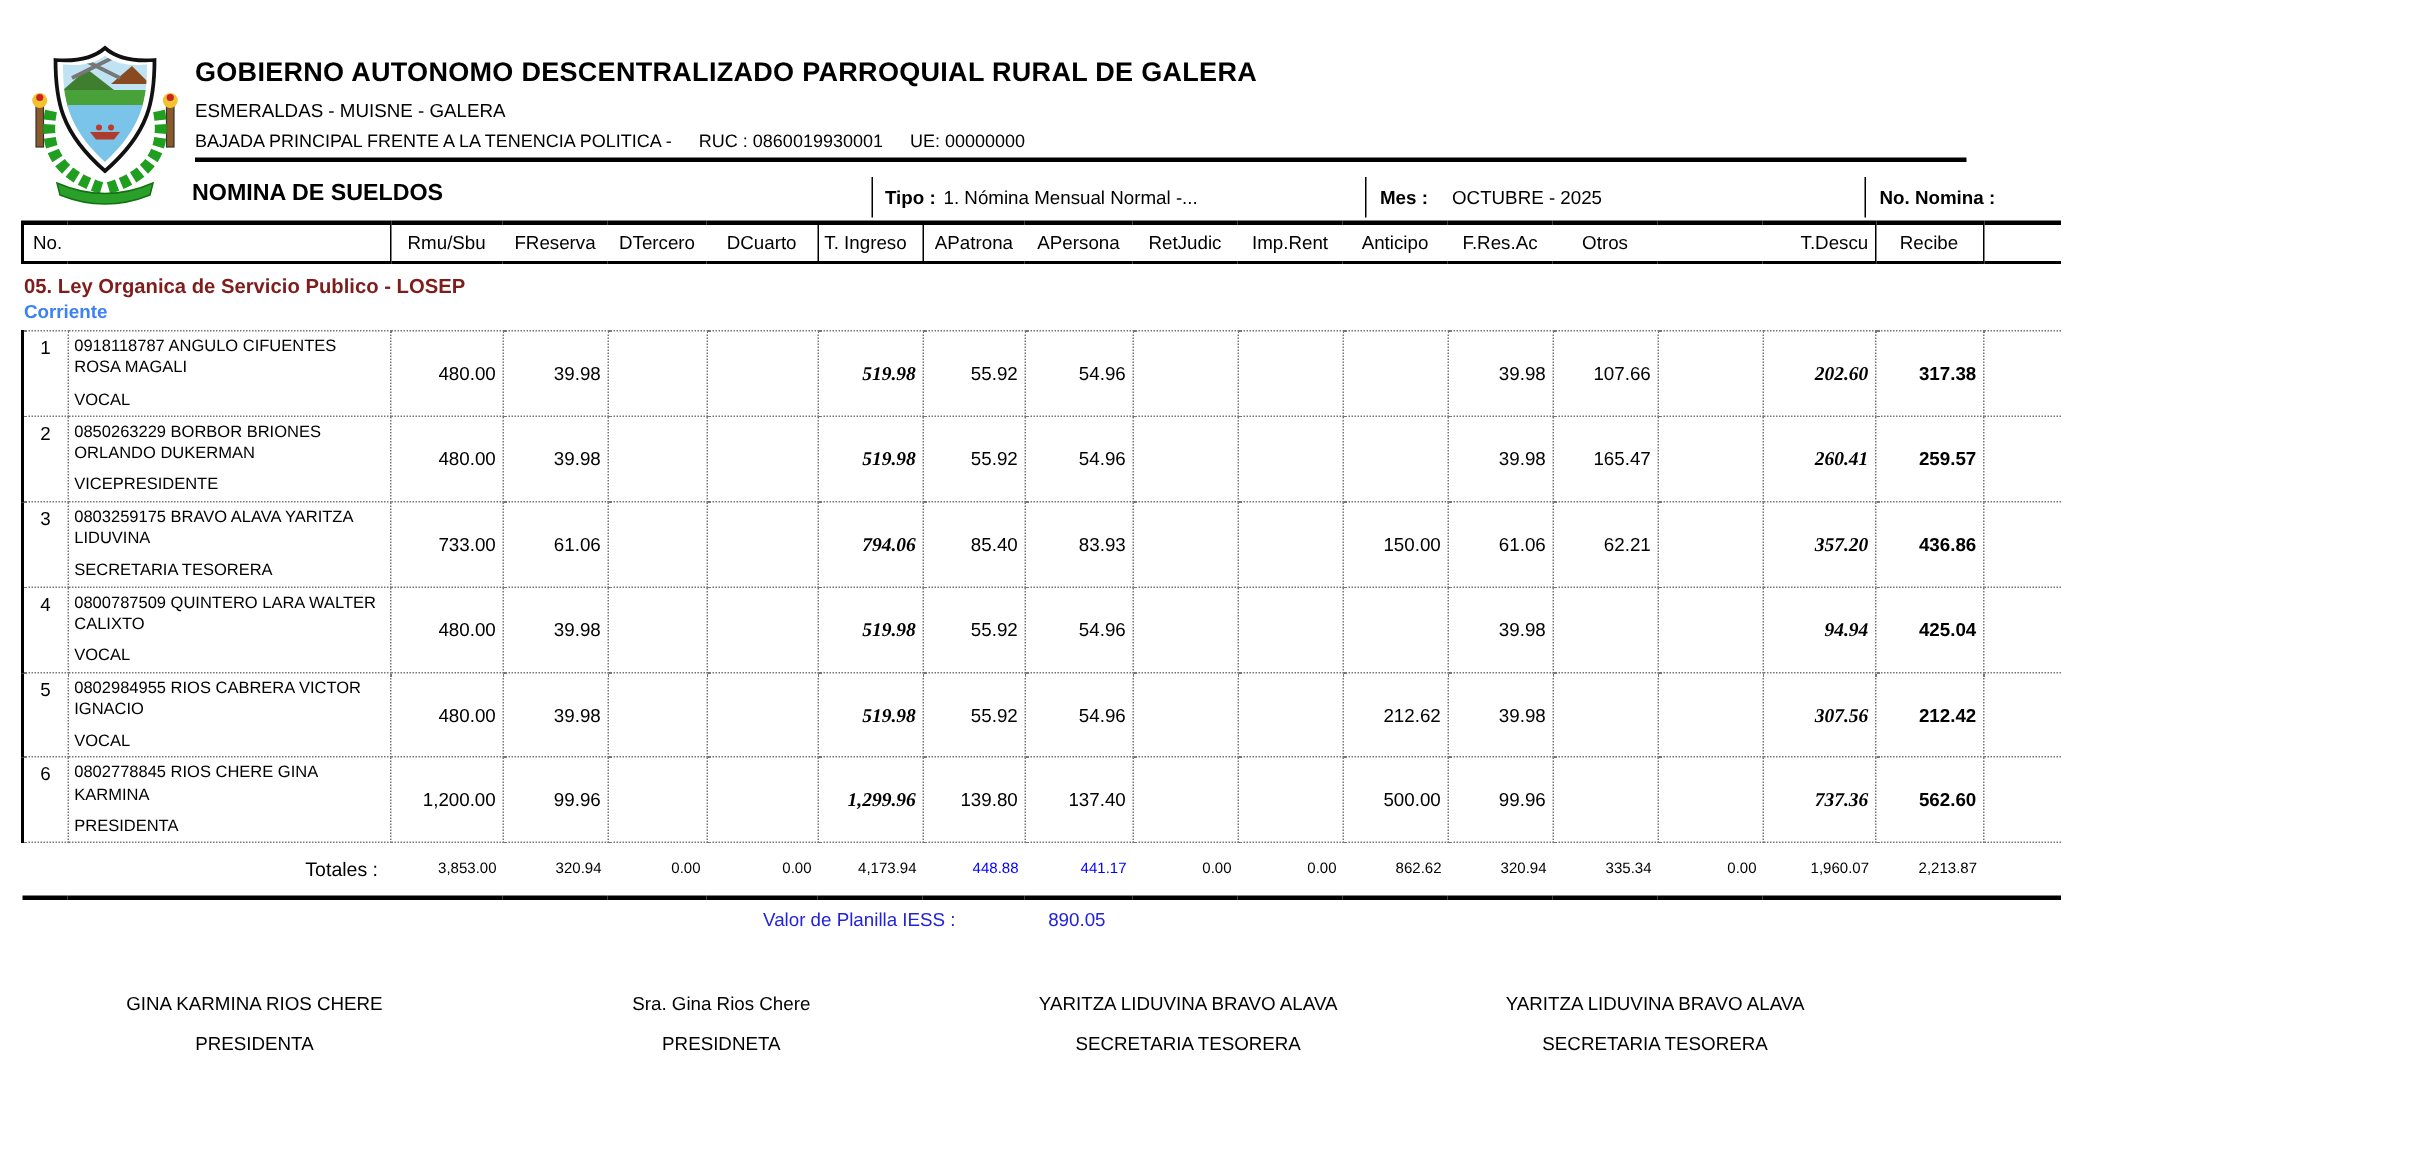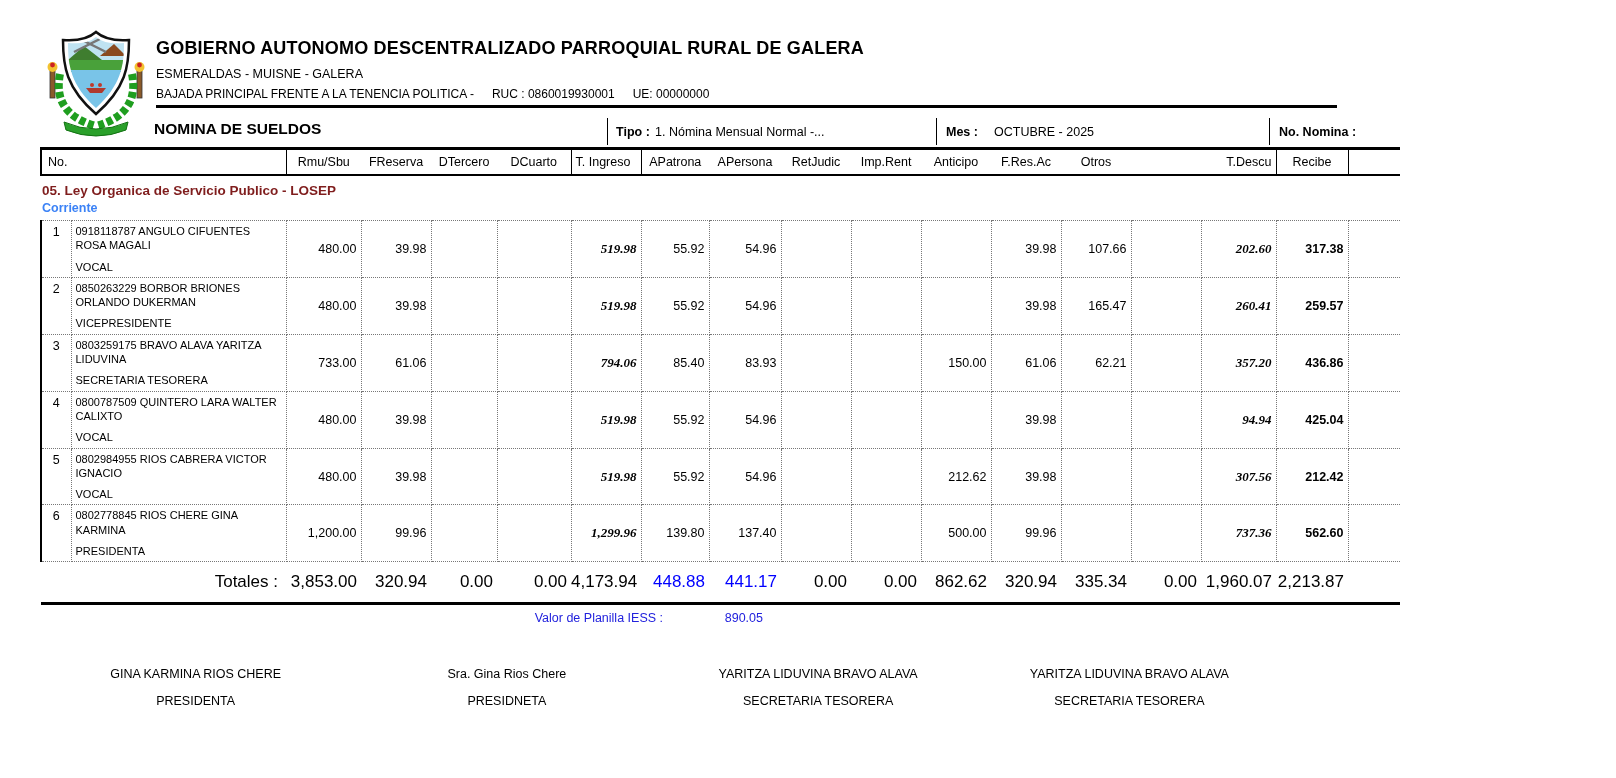--- a/index.html
+++ b/index.html
@@ -1,19 +1,19 @@
 <!DOCTYPE html>
 <html><head>
 <meta charset="utf-8">
 <style>
   * { margin:0; padding:0; box-sizing:border-box; }
   html,body { background:#fff; }
   .page {
     position:relative; width:1374px; height:778px; background:#fff;
-    font-family:"Liberation Sans", sans-serif; color:#000; overflow:hidden;margin-left:26px;
+    font-family:"Liberation Sans", sans-serif; color:#000; overflow:hidden;
   }
   
   .logo { position:absolute; left:18px; top:26px; width:104px; height:114px; }
   .htext { position:absolute; left:130px; top:38px; right:63px; }
   .inst-title { font-size:18px; font-weight:bold; letter-spacing:.2px; white-space:nowrap; }
   .inst-sub { font-size:12.5px; margin-top:8px; }
   .subrow { display:flex; justify-content:flex-start; align-items:flex-end; margin-top:6px; font-size:12px; }
   .ruc span { margin-left:18px; }
   .thickrule { border-top:3px solid #000; margin-top:4px; }
   
@@ -38,23 +38,23 @@
   .drow { height:56px; }
   .drow td { border:1px dotted #777; }
   .drow td:first-child { border-left:2px solid #000; }
   .drow td.c-firma { border-right:2px solid #000; }
   .c-num { text-align:center; vertical-align:top; padding-top:4px; font-size:12.5px; }
   .c-name { vertical-align:top; padding:3px 4px; font-size:11px; line-height:1.3; }
   .pcargo { margin-top:7px; }
   .c-val { text-align:right; padding-right:4px; font-size:12.5px; vertical-align:middle; white-space:nowrap; }
   .ital { font-family:"Liberation Serif", serif; font-style:italic; font-size:13px;font-weight:bold; }
   .boldv { font-weight:bold; }
-  tr.totals td { border:none; border-bottom:3px solid #000; font-size:17px;
+  tr.totals td { border:none; border-bottom:3px solid #000; font-size:10px;
                  padding:10px 4px 10px 0; text-align:right; vertical-align:middle; white-space:nowrap; }
-  tr.totals td.t-label { padding-right:8px; font-size:17px; }
+  tr.totals td.t-label { padding-right:8px; font-size:13px; }
   
   .planilla { display:flex; margin-top:6px; font-size:12.5px; }
   .p-label { width:623px; text-align:right; }
   .p-value { width:100px; text-align:right; }
   .sigs { display:flex; width:1245px; margin-top:42px; }
   .sig { flex:1; text-align:center; font-size:12.5px; }
   .sig-title { margin-top:13px; }
 </style>
 </head>
 <body>

